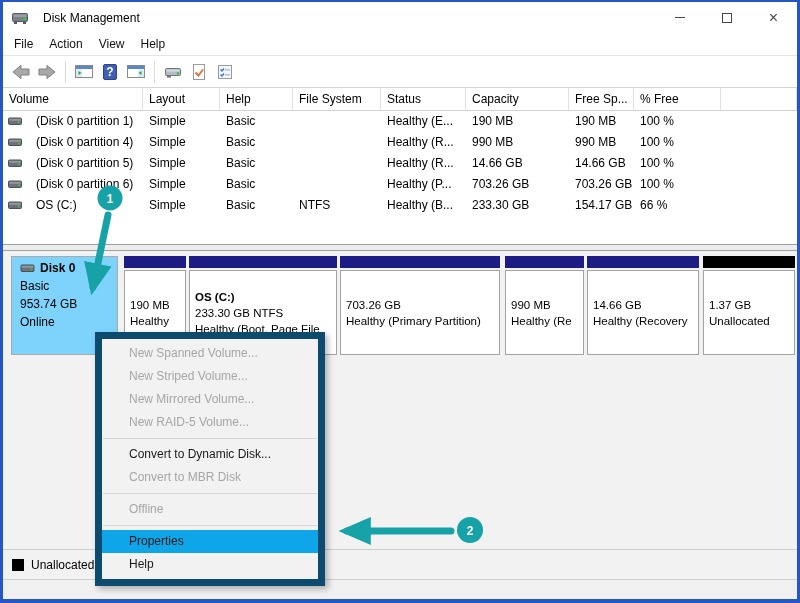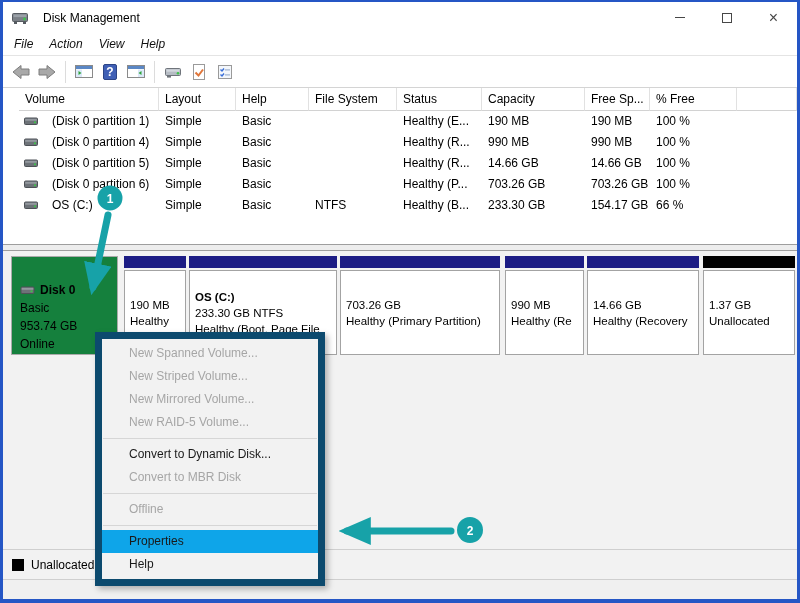--- a/index.html
+++ b/index.html
@@ -18,46 +18,46 @@
   .title-icon{ margin-left:9px; display:flex; }
   .title-text{ font-size:12px; color:#000; margin-left:14px; }
   .win-controls{ margin-left:auto; display:flex; height:100%; }
   .win-btn{ width:47px; display:flex; align-items:center; justify-content:center; color:#474747; }
   .glyph-min{ width:10px; height:1px; background:#474747; display:inline-block; }
   .glyph-max{ width:10px; height:10px; border:1px solid #474747; display:inline-block; }
   .glyph-close{ font-size:16px; line-height:16px; color:#474747; }
 
   
   .menubar{ height:22px; display:flex; align-items:center; font-size:12px; padding-left:3px; background:#fff; flex:0 0 auto; }
-  .menu-top-item{ padding:3px 8px; color:#111;font-style:italic; }
+  .menu-top-item{ padding:3px 8px; color:#111; }
 
   
   .toolbar{ height:33px; display:flex; align-items:center; border-top:1px solid #e4e4e4;
             border-bottom:1px solid #d4d4d4; padding-left:5px; background:#fff; flex:0 0 auto; }
   .tb-btn{ width:26px; height:26px; display:flex; align-items:center; justify-content:center; }
   .tb-sep{ width:1px; height:22px; background:#dcdcdc; margin:0 5px; }
 
   
-  .list-panel{ height:156px; background:#fff; overflow:hidden; flex:0 0 auto;margin-left:16px; }
+  .list-panel{ height:156px; background:#fff; overflow:hidden; flex:0 0 auto; }
   .vol-table{ display:grid; grid-template-columns:140px 77px 73px 88px 85px 103px 65px 87px 1fr; }
   .vt-h{ height:23px; line-height:22px; font-size:12px; padding-left:6px; color:#000;
          border-right:1px solid #e1e1e1; border-bottom:1px solid #d2d2d2; white-space:nowrap; overflow:hidden; }
   .vt-h:last-child{ border-right:none; }
   .vt-c{ height:21px; line-height:21px; font-size:12px; padding-left:6px; color:#000;
          white-space:nowrap; overflow:hidden; }
   .vt-vol{ display:flex; align-items:center; gap:14px; padding-left:5px; }
 
   
   .splitter{ height:7px; background:#ededed; border-top:1px solid #9e9e9e; border-bottom:1px solid #9e9e9e; flex:0 0 auto; }
 
   
   .graph-panel{ flex:1 1 auto; background:#f2f2f2; padding:5px 5px 0 8px; overflow:hidden; }
   .disk-row{ display:flex; height:99px; }
-  .disk-head{ width:107px; min-width:107px; border:1px solid #aaaaaa; background:#15803d;
-              padding:24px 0 0 8px; font-size:12px; line-height:18px; margin-right:6px; }
+  .disk-head{ width:107px; min-width:107px; border:1px solid #aaaaaa; background:#7dd3fc;
+              padding:2px 0 0 8px; font-size:12px; line-height:18px; margin-right:6px; }
   .disk-title{ font-weight:bold; display:flex; align-items:center; gap:5px; }
   .parts{ display:flex; flex:1 1 auto; }
   .part{ display:flex; flex-direction:column; margin-right:3px; }
   .part.p1{ width:62px; }  .part.p2{ width:148px; } .part.p3{ width:160px; margin-right:5px; }
   .part.p4{ width:79px; }  .part.p5{ width:112px; margin-right:4px; } .part.p6{ width:92px; margin-right:4px; }
   .part-bar{ height:12px; background:#1c1c84; margin-bottom:2px; flex:0 0 auto; }
   .part.unalloc .part-bar{ background:#000000; }
   .part-body{ flex:1 1 auto; background:#fff; border:1px solid #a3a3a3; padding:2px 5px;
               font-size:11.5px; line-height:16px; display:flex; flex-direction:column;
               justify-content:center; overflow:hidden; white-space:nowrap; }

